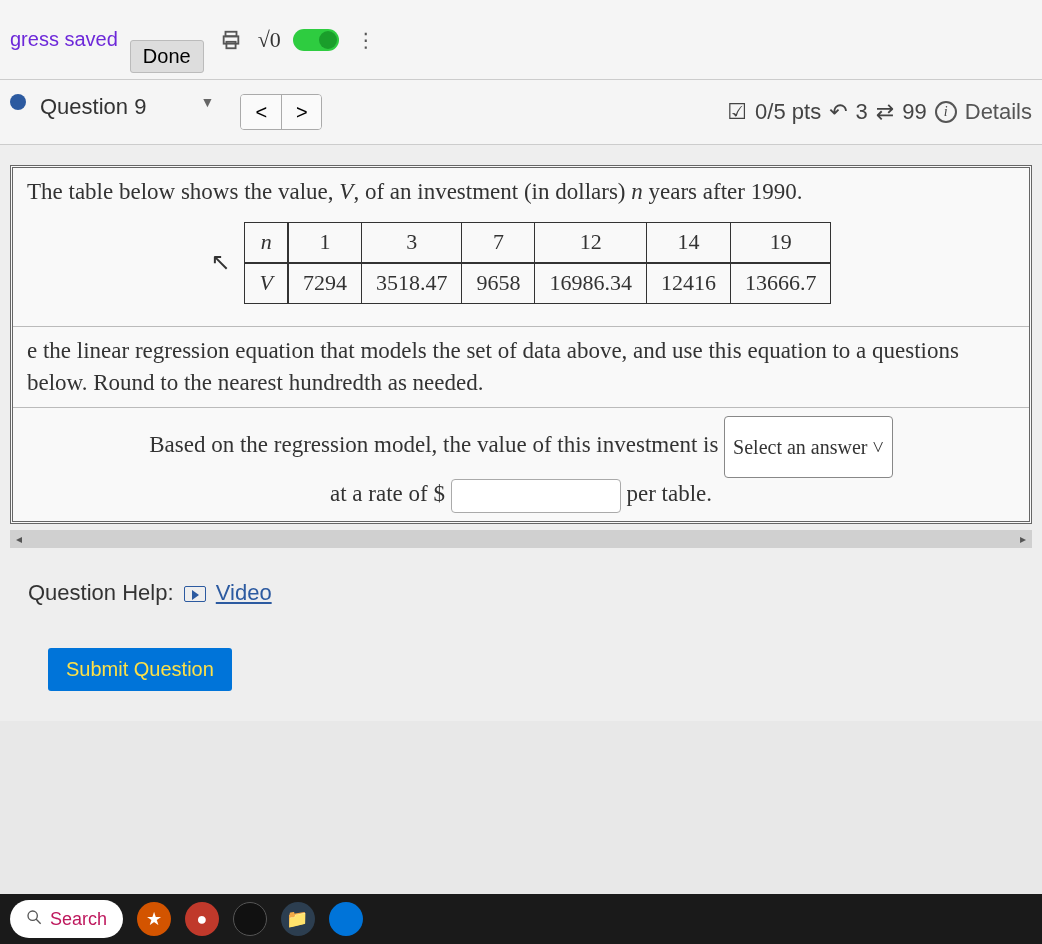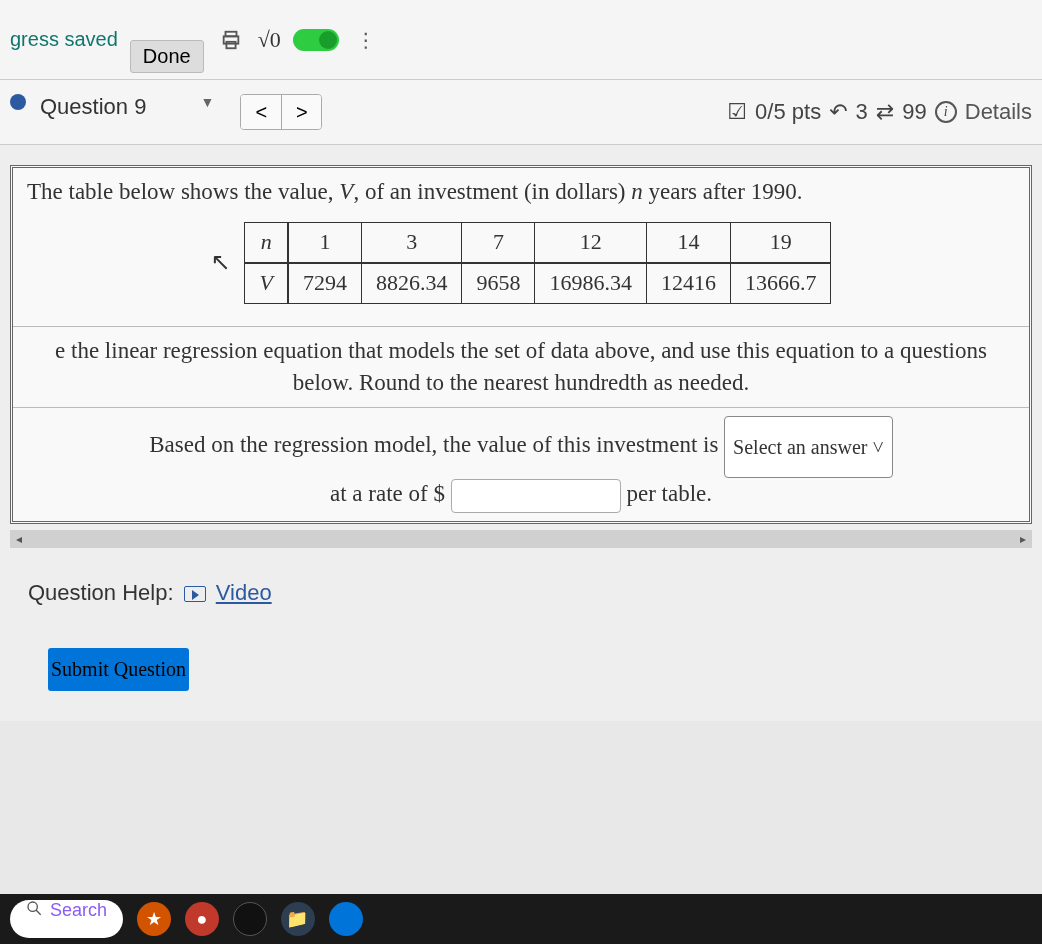--- a/index.html
+++ b/index.html
@@ -13,21 +13,21 @@
   }
   .topbar {
     display: flex;
     align-items: center;
     gap: 12px;
     padding: 6px 10px;
     background: #f5f5f5;
     border-bottom: 1px solid #ccc;
     font-size: 20px;
   }
-  .saved-text { color: #0f766e; font-weight: 500; }
+  .saved-text { color: #6d28d9; font-weight: 500; }
   .done-btn {
     background: #ddd;
     border: 1px solid #bbb;
     padding: 4px 12px;
     border-radius: 3px;
     font-size: 20px;
     cursor: pointer;
     margin-top: 34px;
   }
   .icon-btn {
@@ -201,48 +201,47 @@
     content: "";
     position: absolute;
     left: 7px; top: 3px;
     border-left: 7px solid #2c5aa0;
     border-top: 5px solid transparent;
     border-bottom: 5px solid transparent;
   }
   .video-link { color: #2c5aa0; text-decoration: underline; cursor: pointer; }
   .submit-btn {
     background: #0074d9;
-    color: #000000;
+    color: #fde047;
     border: none;
-    padding: 10px 3px;
+    padding: 10px 18px;
     font-size: 20px;
     border-radius: 3px;
     margin: 10px 18px 20px 38px;
     cursor: pointer;
-    font-family: Liberation Serif, serif;
   }
   .taskbar {
     position: absolute;
     bottom: 0; left: 0; right: 0;
     height: 50px;
     background: #1a1a1a;
     display: flex;
     align-items: center;
     padding: 0 10px;
     gap: 14px;
   }
   .search-pill {
     background: #fff;
     border-radius: 24px;
     height: 38px;
     display: flex;
-    align-items: flex-start;
+    align-items: center;
     padding: 0 16px;
     gap: 8px;
-    color: #8b5cf6;
+    color: #be185d;
     font-size: 18px;
   }
   .task-icon {
     width: 34px; height: 34px;
     border-radius: 50%;
     display: flex;
     align-items: center; justify-content: center;
     color: #fff;
     font-size: 18px;
   }
@@ -300,31 +299,31 @@
             <td>1</td>
             <td>3</td>
             <td>7</td>
             <td>12</td>
             <td>14</td>
             <td>19</td>
           </tr>
           <tr>
             <th>V</th>
             <td>7294</td>
-            <td>8826.34</td>
+            <td>3518.47</td>
             <td>9658</td>
             <td>16986.34</td>
             <td>12416</td>
             <td>13666.7</td>
           </tr>
         </tbody></table>
       </div>
     </div>
 
-    <div class="qb-row" style="text-align:center;">e the linear regression equation that models the set of data above, and use this equation to a questions below. Round to the nearest hundredth as needed.</div>
+    <div class="qb-row" style="text-align:left;">e the linear regression equation that models the set of data above, and use this equation to a questions below. Round to the nearest hundredth as needed.</div>
 
 
     <div class="qb-row" style="text-align:center; border-bottom:none;">
       <span>Based on the regression model, the value of this investment is </span>
       <span class="answer-select"><span>Select an answer</span> <span>˅</span></span>
       <br>
       <span>at a rate of $</span>
       <input class="answer-input" style="width: 170px;" type="text">
       <span> per table.</span>
     </div>

